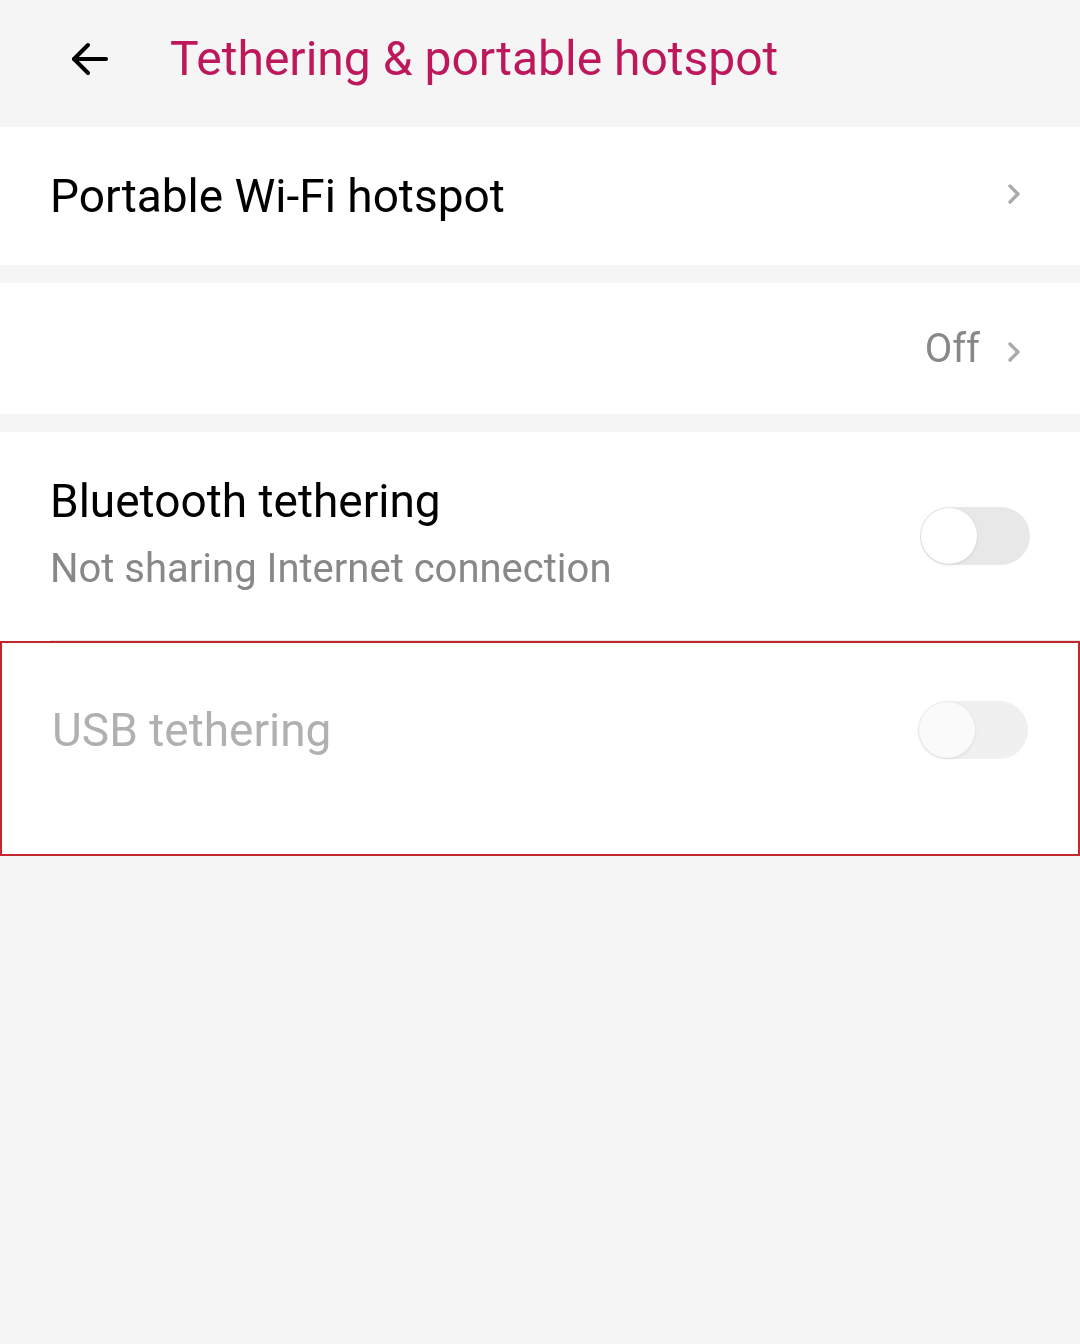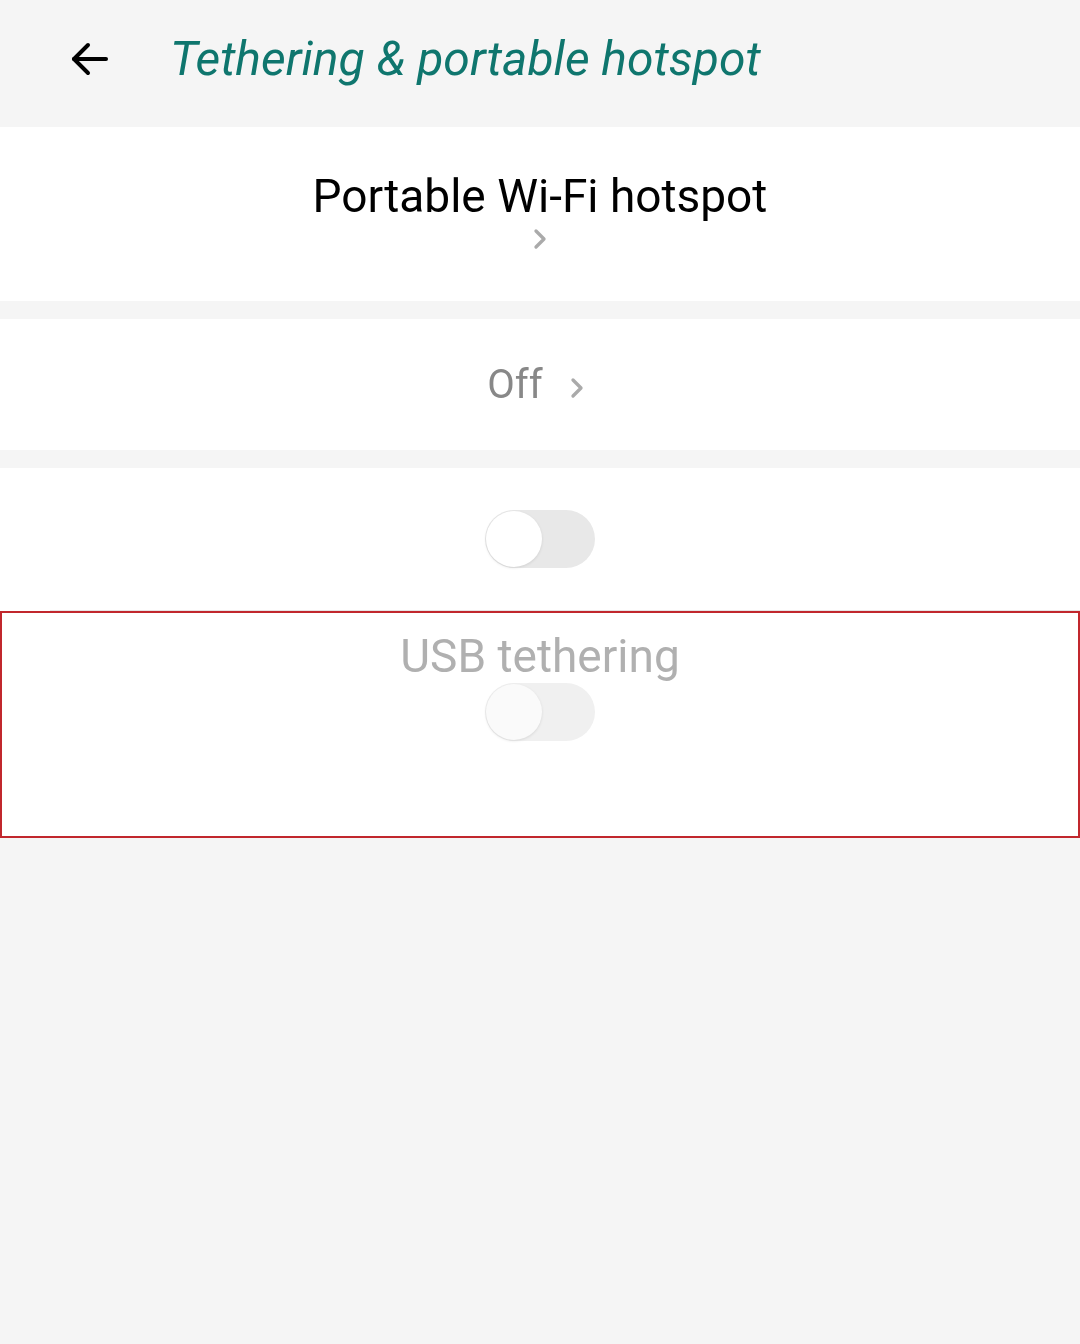--- a/index.html
+++ b/index.html
@@ -22,36 +22,34 @@
     }
     .back-icon {
       width: 50px;
       height: 50px;
       display: flex;
       align-items: center;
       justify-content: center;
     }
     .header-title {
       font-size: 48px;
-      color: #0f766e;
+      color: #be185d;
       font-weight: 400;
-      font-style: italic;
     }
     .section {
       background: #fff;
       margin-bottom: 18px;
     }
     .list-item {
       display: flex;
       align-items: center;
       justify-content: space-between;
       padding: 42px 50px 42px 50px;
       background: #fff;
       cursor: pointer;
-      flex-direction: column;
     }
     .item-left {
       flex: 1;
     }
     .item-title {
       font-size: 46px;
       color: #000;
       font-weight: 400;
     }
     .item-title.disabled {
@@ -104,21 +102,21 @@
       background: #e5e5e5;
       margin-left: 50px;
     }
     .highlighted {
       border: 2px solid #c1272d;
     }
     .section.last {
       margin-bottom: 0;
     }
     .usb-item {
-      padding-top: 16px;
+      padding-top: 58px;
       padding-bottom: 95px;
     }
   </style>
 </head>
 <body>
 
 <div class="header">
   <div class="back-icon">
     <svg width="48" height="48" viewBox="0 0 24 24" fill="none" stroke="#000" stroke-width="2" stroke-linecap="round" stroke-linejoin="round">
       <line x1="20" y1="12" x2="4" y2="12"></line>
@@ -154,20 +152,22 @@
           <polyline points="9 18 15 12 9 6"></polyline>
         </svg>
       </div>
     </div>
   </div>
 </div>
 
 <div class="section last">
   <div class="list-item">
     <div class="item-left">
+      <div class="item-title">Bluetooth tethering</div>
+      <div class="item-subtitle">Not sharing Internet connection</div>
     </div>
     <div class="item-right">
       <div class="toggle">
         <div class="toggle-knob"></div>
       </div>
     </div>
   </div>
   <div class="divider"></div>
   <div class="list-item highlighted usb-item">
     <div class="item-left">

